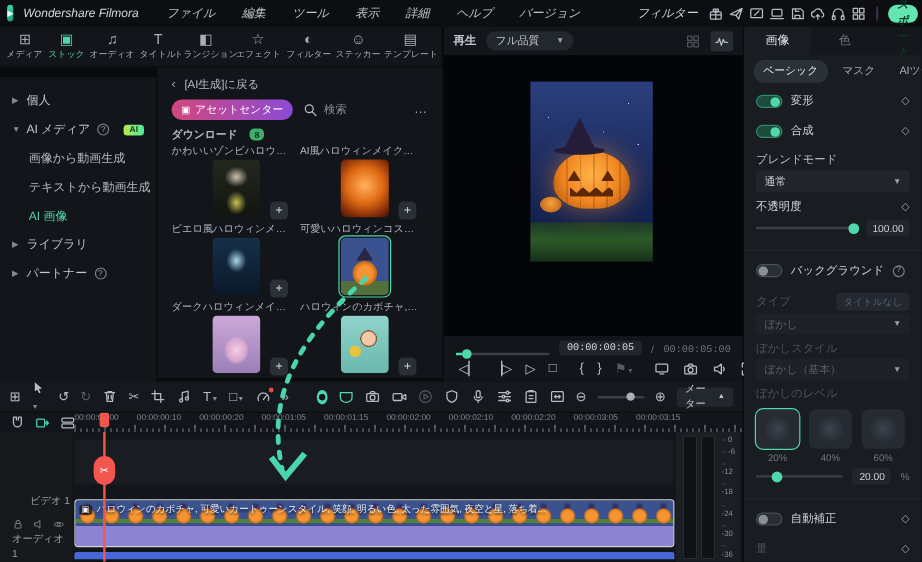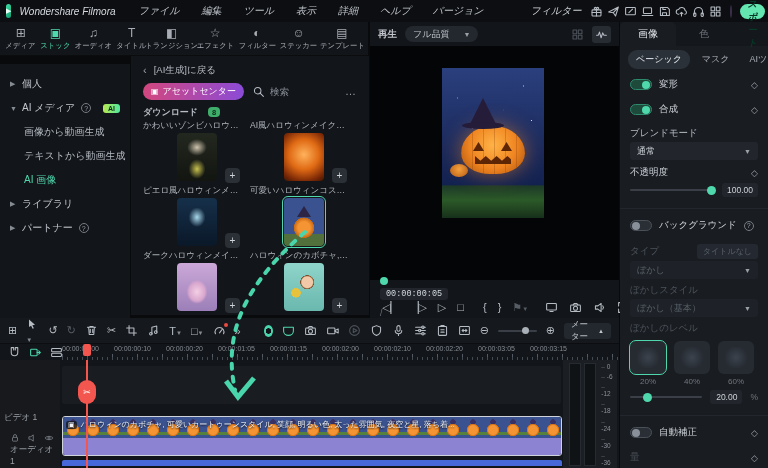--- a/index.html
+++ b/index.html
@@ -82,21 +82,21 @@
     radial-gradient(circle 1px at 30% 40%,#aab8f0 40%,rgba(0,0,0,0) 60%),
     radial-gradient(circle 1px at 88% 35%,#cfd8ff 40%,rgba(0,0,0,0) 60%),
     linear-gradient(#2a3f7d 0%,#1b2a5c 55%,#122250 78%,#1d3a28 78.5%,#2c5a28 88%,#17301a 100%);}
   #pv-pumpkin{position:absolute;left:19px;top:58px;width:64px;height:48px;background:radial-gradient(circle at 50% 40%,#ffb347,#ef8420 55%,#b55b12 90%);border-radius:50% 50% 46% 46%/58% 58% 44% 44%;box-shadow:0 0 20px rgba(255,140,40,.5);}
   #pv-pumpkin:before{content:"";position:absolute;inset:0;border-radius:inherit;background:repeating-linear-gradient(90deg,rgba(120,50,0,.25) 0 1.5px,rgba(0,0,0,0) 1.5px 11px);}
   .p-eye{position:absolute;top:16px;width:11px;height:9px;background:#5e2605;clip-path:polygon(50% 0,100% 100%,0 100%);}
   .p-mouth{position:absolute;left:14px;top:30px;width:36px;height:8px;background:#5e2605;clip-path:polygon(0 0,15% 60%,30% 0,45% 60%,60% 0,75% 60%,90% 0,100% 40%,100% 100%,0 100%);}
   #pv-hat{position:absolute;left:28px;top:30px;width:0;height:0;border-left:13px solid transparent;border-right:13px solid transparent;border-bottom:26px solid #241c38;}
   #pv-hat-brim{position:absolute;left:20px;top:54px;width:42px;height:7px;background:#241c38;border-radius:50%;}
   #pv-pump2{position:absolute;left:8px;top:96px;width:18px;height:13px;border-radius:50%;background:radial-gradient(circle at 50% 40%,#f5a13f,#b55b12);}
-  #scrub-row{height:16px;display:flex;align-items:flex-start;gap:8px;padding:0 10px;flex-direction:column;}
+  #scrub-row{height:16px;display:flex;align-items:flex-end;gap:8px;padding:0 10px;}
   #scrub-track{flex:1;height:2px;background:#3a3f47;border-radius:1px;position:relative;}
   #scrub-fill{position:absolute;left:0;top:0;height:2px;width:6%;background:var(--teal);}
   #scrub-knob{position:absolute;left:6%;top:-3px;width:8px;height:8px;border-radius:50%;background:var(--teal);}
   #tc-cur{background:#22262c;border-radius:3px;padding:1px 6px;font-size:8.5px;color:#d5dae0;}
   #tc-sep{font-size:8.5px;color:var(--dim);}
   #tc-total{font-size:8.5px;color:var(--dim);}
   #transport{height:22px;display:flex;align-items:center;gap:11px;padding:0 12px;font-size:11px;color:#b6bcc4;}
   #transport .g{font-size:11px;}
   
   #inspector{left:620px;top:22px;width:148px;height:446px;background:var(--bg2);overflow:hidden;}
@@ -145,21 +145,21 @@
   #meter-btn{margin-left:auto;background:#23272e;border-radius:3px;height:16px;display:flex;align-items:center;gap:4px;padding:0 7px;font-size:8.5px;color:#c3c8cf;}
   #meter-btn .up{font-size:6px;}
   #tl-ruler{height:16px;display:flex;align-items:flex-end;position:relative;background:var(--bg1);}
   #ruler-icons{width:62px;height:16px;display:flex;align-items:center;gap:8px;padding-left:8px;flex:none;}
   #ruler-scale{flex:1;height:16px;position:relative;background:
      repeating-linear-gradient(90deg,#454b53 0 1px,rgba(0,0,0,0) 1px 5px) left bottom/100% 3px no-repeat,
      repeating-linear-gradient(90deg,#555b64 0 1px,rgba(0,0,0,0) 1px 25px) left bottom/100% 6px no-repeat;}
   .rl{position:absolute;top:1px;font-size:7px;color:#858b93;white-space:nowrap;}
   #tl-body{position:relative;height:108px;}
   #track-head{position:absolute;left:0;top:0;width:60px;height:108px;background:#17191d;padding-top:52px;}
-  .trk-name{font-size:8.5px;color:#9aa0a8;padding-left:4px;}
+  .trk-name{font-size:8.5px;color:#9aa0a8;padding-left:25px;}
   .trk-icons{display:flex;gap:7px;padding:5px 0 0 10px;color:#858b93;}
   .trk-icons svg{width:10px;height:10px;stroke:currentColor;fill:none;stroke-width:1.2;}
   #audio-name{position:absolute;left:10px;bottom:2px;font-size:8.5px;color:#9aa0a8;}
   #lane-empty{position:absolute;left:62px;top:6px;right:58px;height:38px;background:#191c21;border-radius:2px;}
   #clip{position:absolute;left:62px;top:56px;width:500px;height:40px;border:1px solid #cfd4da;border-radius:3px;overflow:hidden;}
   #clip-thumbs{height:21px;position:relative;background:
     radial-gradient(circle at 10px 13px,#f59433 4.5px,#c96a15 6px,rgba(0,0,0,0) 6.5px) 0 0/20px 100% repeat-x,
     radial-gradient(circle at 10px 5px,#3a3162 2.5px,rgba(0,0,0,0) 3px) 0 0/20px 100% repeat-x,
     linear-gradient(#3a528f 0 72%,#55813f 72% 88%,#3a528f 88% 100%);}
   #clip-label{position:absolute;left:3px;top:2px;right:4px;font-size:8px;color:#f0f2f5;text-shadow:0 1px 2px rgba(0,0,0,.9);white-space:nowrap;overflow:hidden;display:flex;gap:4px;align-items:center;}

